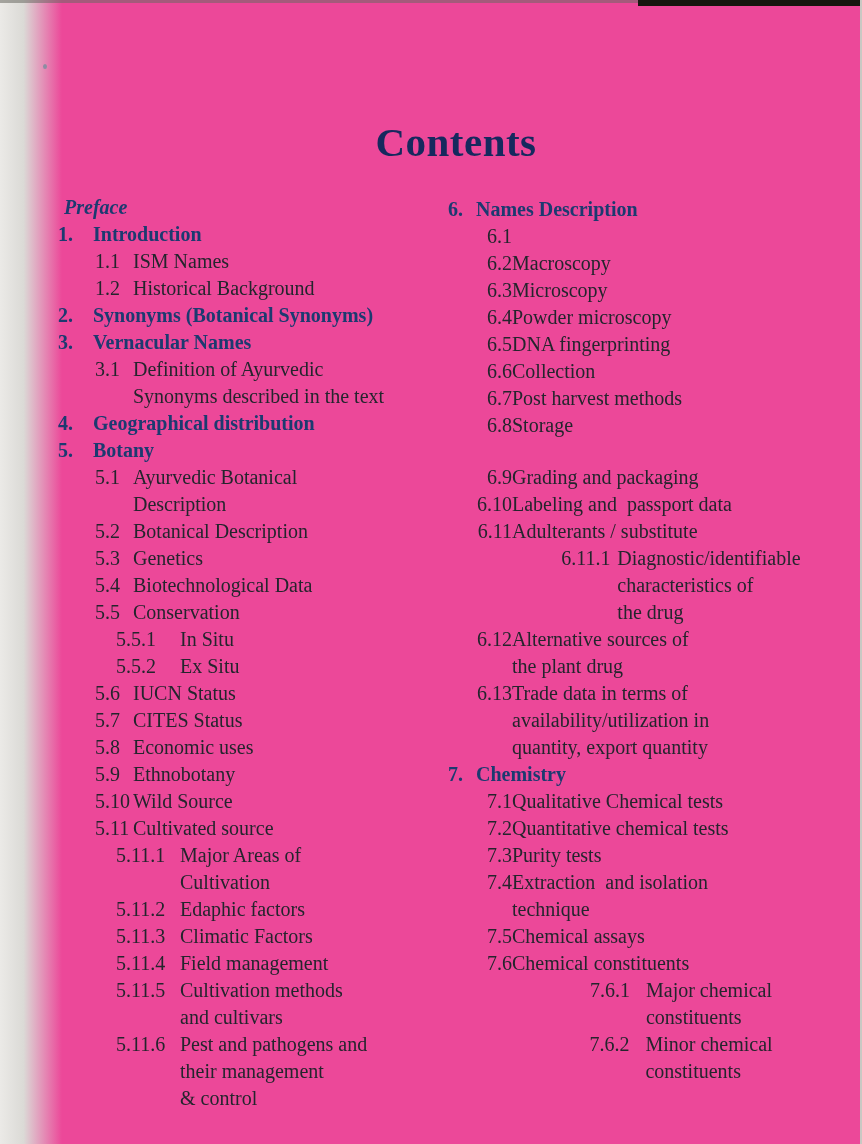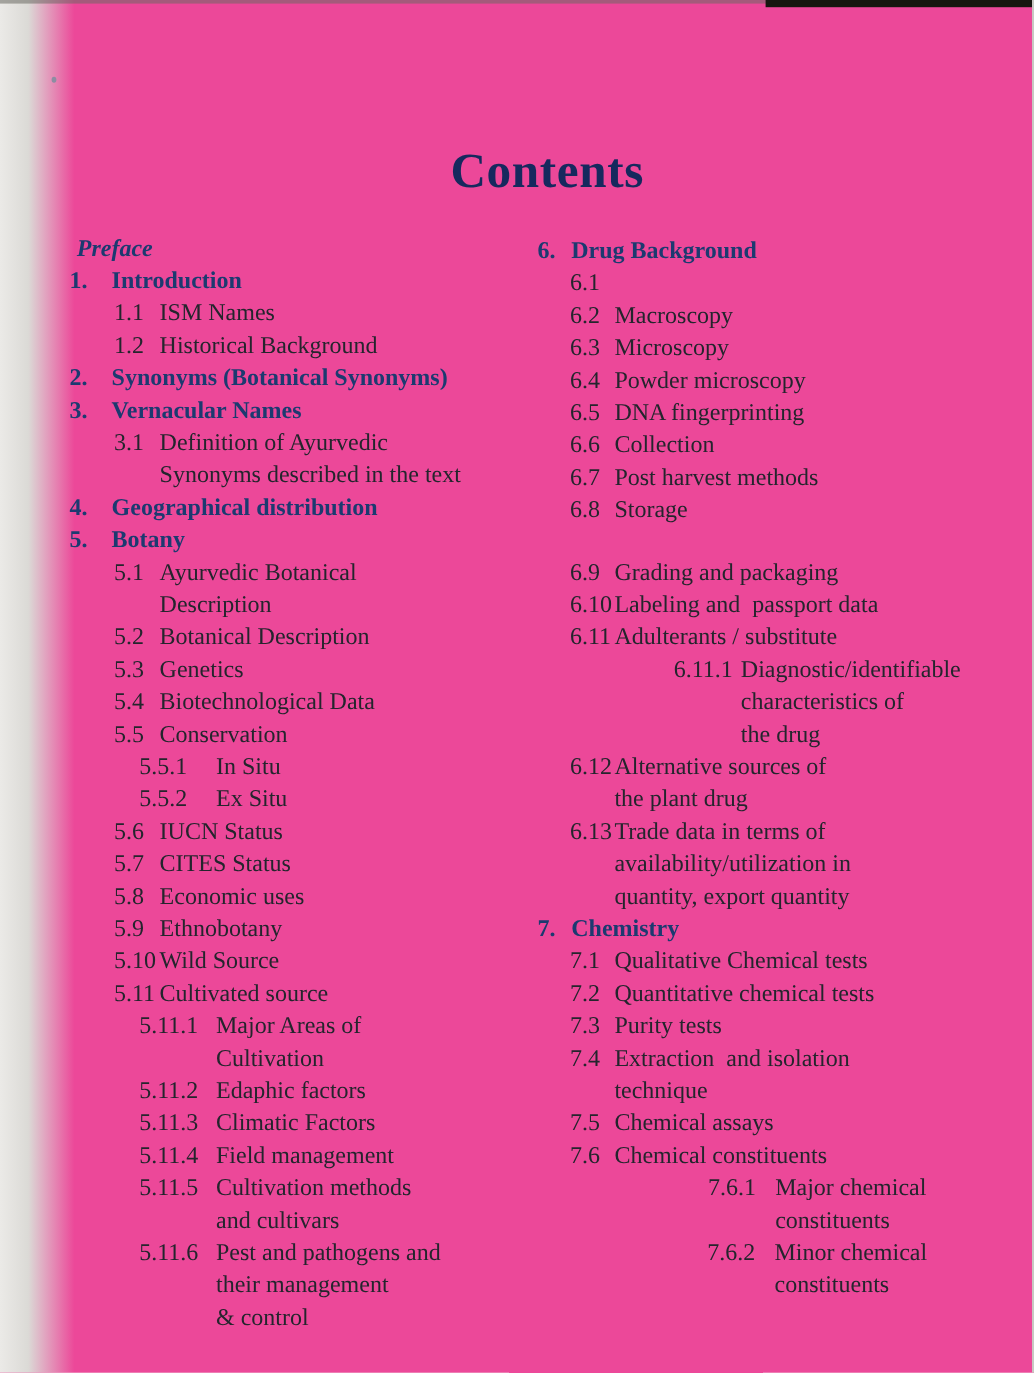--- a/index.html
+++ b/index.html
@@ -43,21 +43,21 @@
   .preface{font-style:italic;font-weight:bold;color:#1c3a70;margin-left:6px;}
 
   #left-col .h .num{width:35px;}
   #left-col .s1{margin-left:37px;}
   #left-col .s1 .num{width:38px;}
   #left-col .s2{margin-left:58px;}
   #left-col .s2 .num{width:64px;}
 
   #right-col .h .num{width:28px;}
   #right-col .s1{margin-left:27px;}
-  #right-col .s1 .num{width:37px;}
+  #right-col .s1 .num{width:37px;text-align:right;}
   #right-col .s2{margin-left:62px;justify-content:center;}
   #right-col .s2 .num{width:56px;}
 
   .gap-before{margin-top:25px;}
 </style>
 </head>
 <body>
 
 <div class="page">
   <div class="binding-shadow"></div>
@@ -183,21 +183,21 @@
       <div class="row s2">
         <span class="num">5.11.6</span>
         <span class="txt">Pest and pathogens and
 their management
 &amp; control</span>
       </div>
     </div>
   <div class="col" id="right-col">
       <div class="row h">
         <span class="num">6.</span>
-        <span class="txt">Drug Background</span>
+        <span class="txt">Names Description</span>
       </div>
       <div class="row s1">
         <span class="num">6.1</span>
       </div>
       <div class="row s1">
         <span class="num">6.2</span>
         <span class="txt">Macroscopy</span>
       </div>
       <div class="row s1">
         <span class="num">6.3</span>

